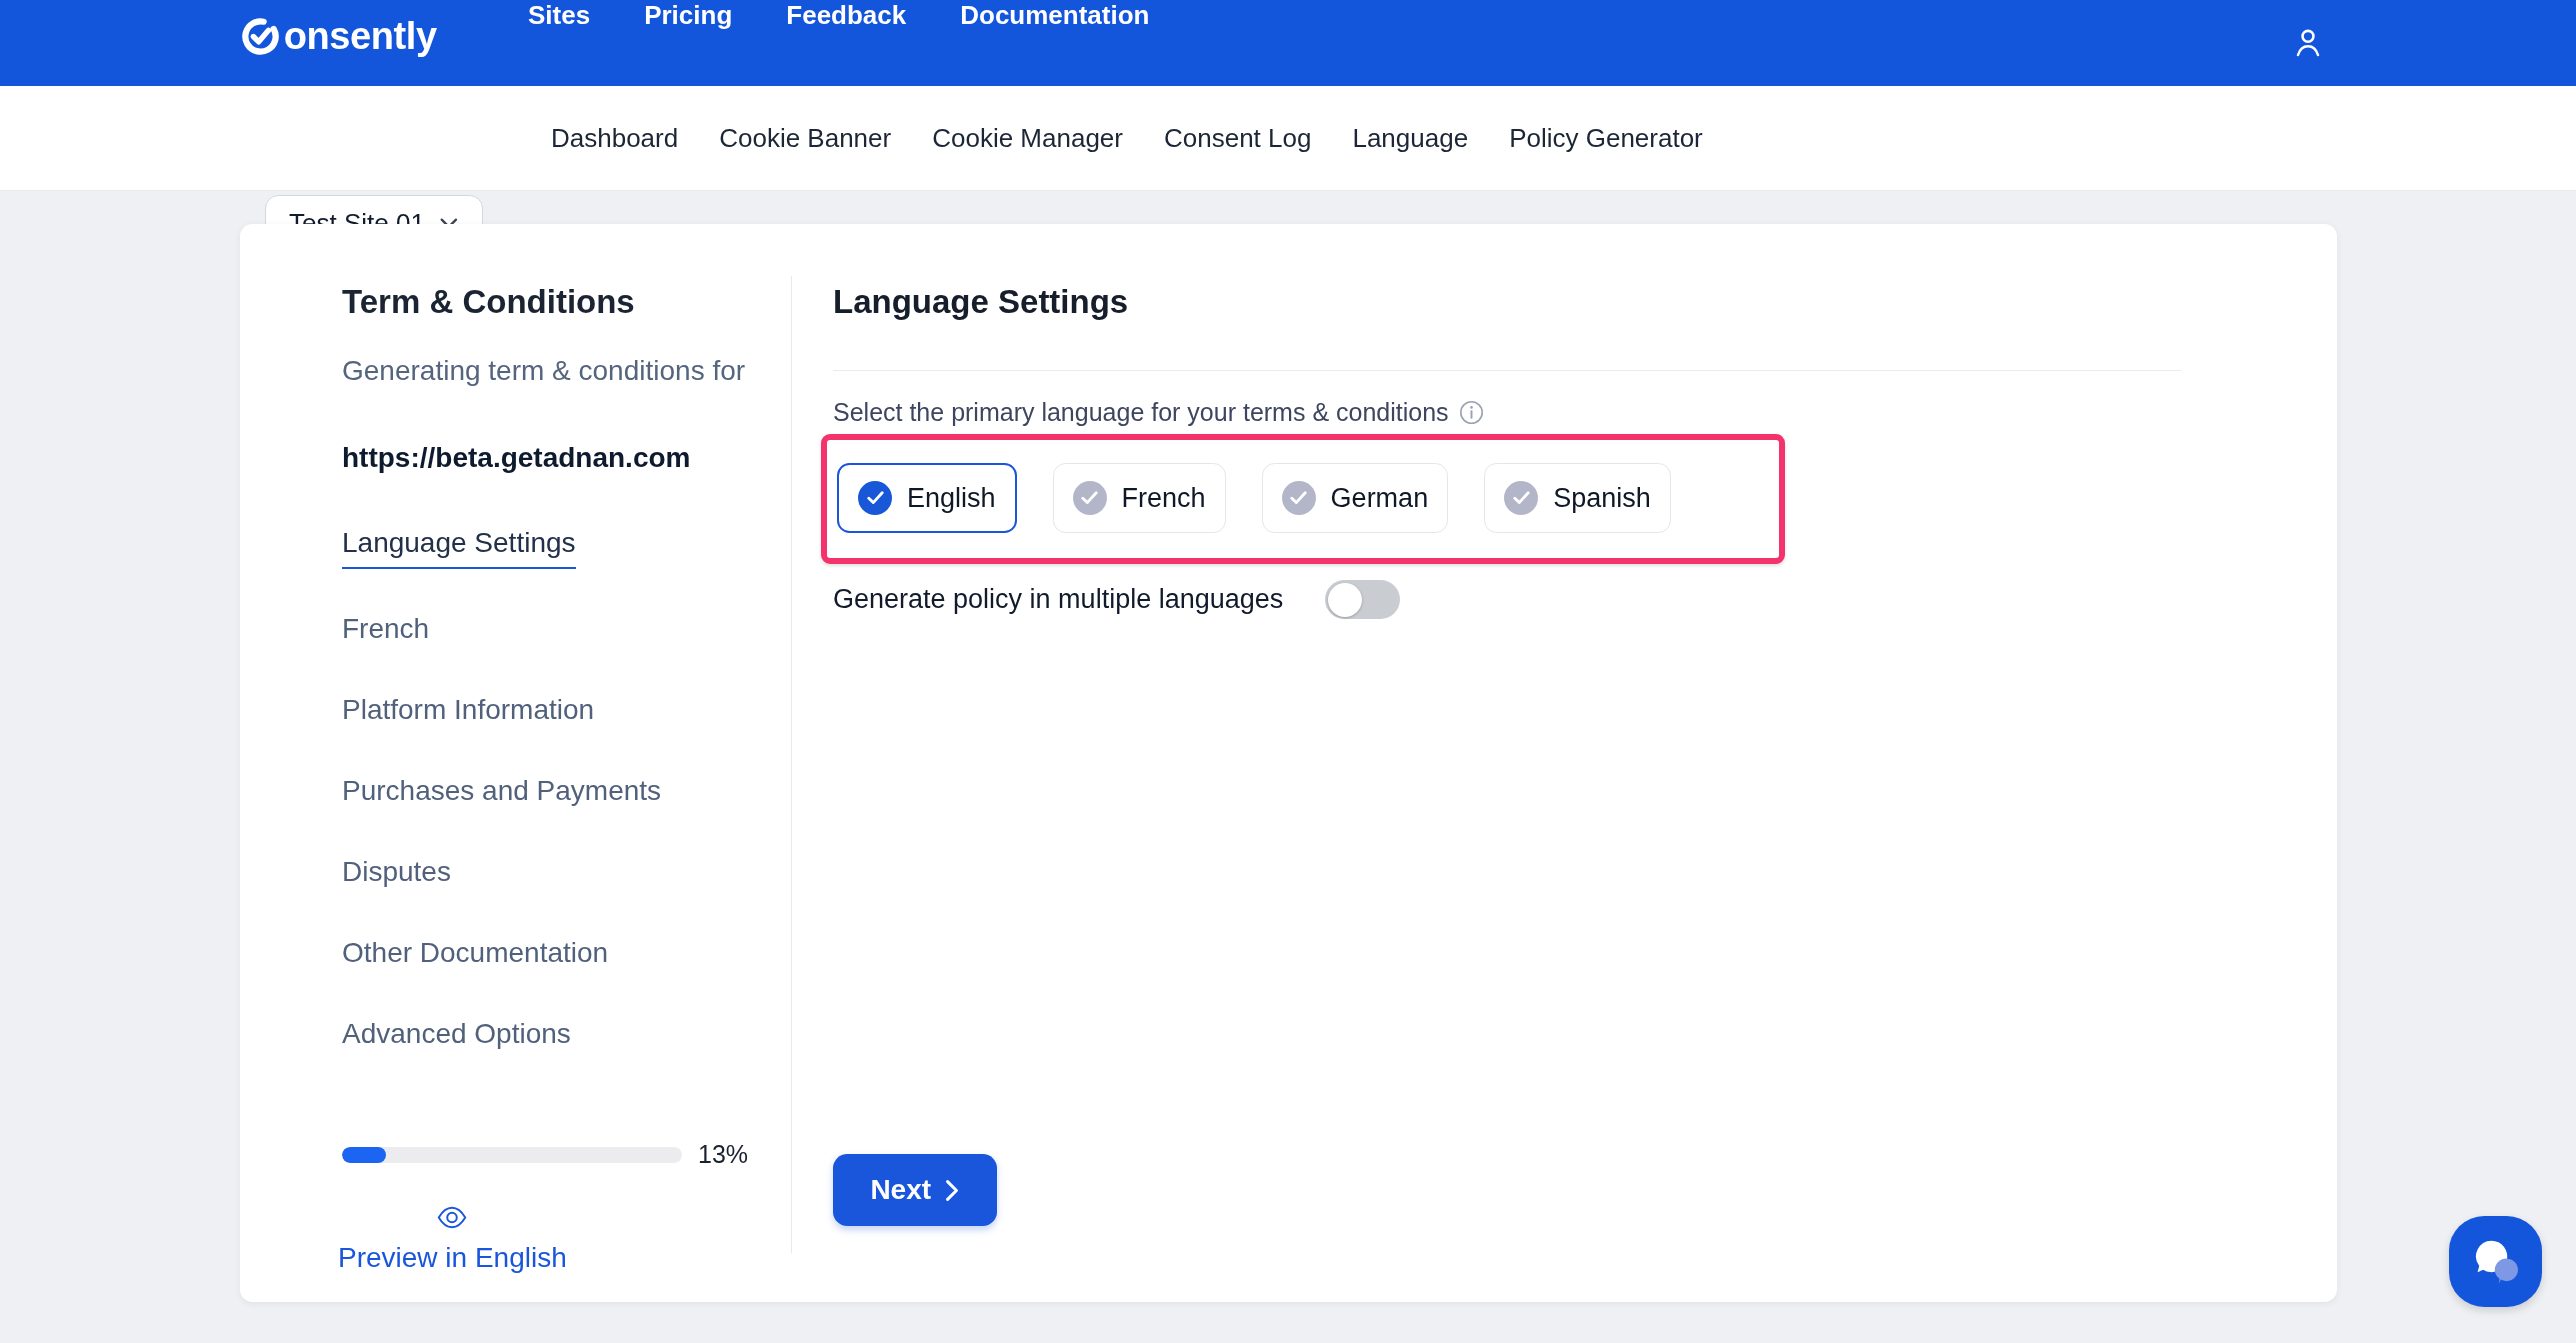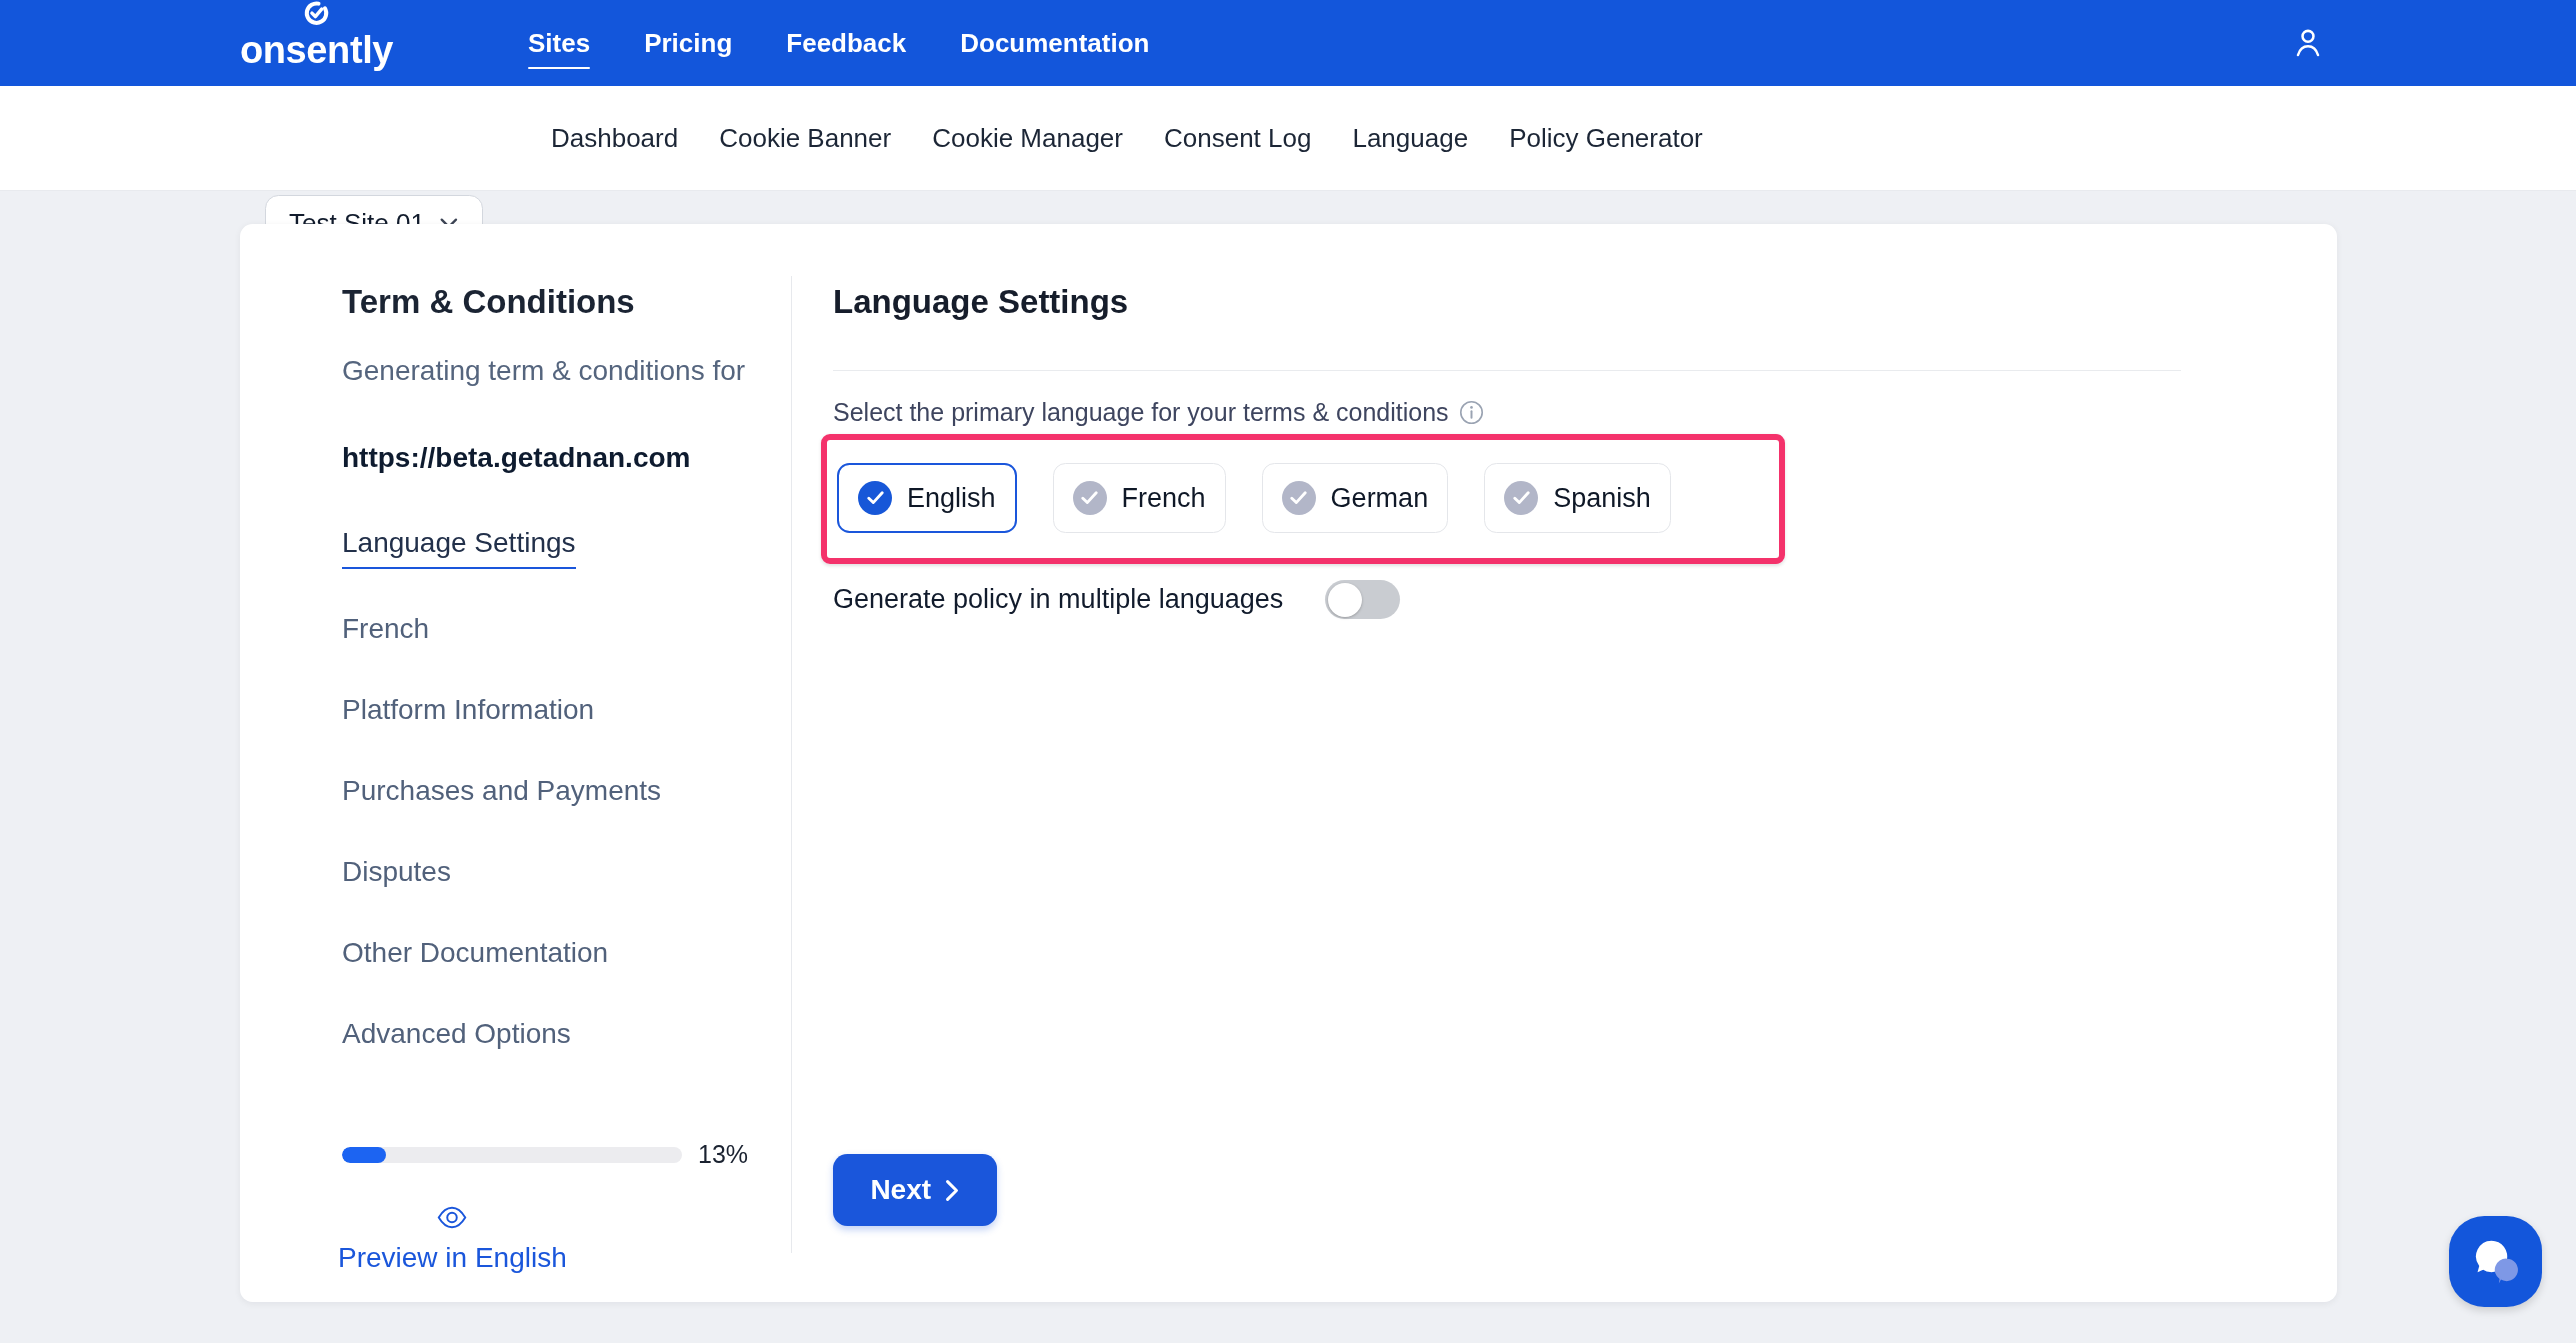--- a/index.html
+++ b/index.html
@@ -1,23 +1,23 @@
 <!DOCTYPE html>
 <html style="font-size:14.3px"><head>
 <meta charset="utf-8">
 <style>
   * { margin:0; padding:0; box-sizing:border-box; }
   html,body { background:#eef0f4; font-family:"Liberation Sans", sans-serif; }
   .page { position:relative; width:2576px; height:1343px; background:#eef0f4; overflow:hidden; }
 
   
   .topbar { position:absolute; left:0; top:0; width:2576px; height:86px; background:#1356db; }
-  .logo { position:absolute; left:240px; top:0; height:72px; display:flex; align-items:center; gap:2.7px; cursor:pointer;flex-direction:column; }
+  .logo { position:absolute; left:240px; top:0; height:72px; display:flex; align-items:center; gap:2.7px; cursor:pointer; }
   .logo-text { color:#fff; font-size:38px; font-weight:700; letter-spacing:-0.4px; }
-  .topnav { position:absolute; left:528px; top:0; height:86px; display:flex; align-items:center; gap:54px; }
+  .topnav { position:absolute; left:528px; top:0; height:86px; display:flex; gap:54px; }
   .topnav a { position:relative; color:#fff; font-size:26px; font-weight:600; text-decoration:none; cursor:pointer; }
   .topnav a.active::after { content:""; position:absolute; left:0; right:0; bottom:-10.7px; height:2.7px; background:#fff; border-radius:1.8px; }
   .account { position:absolute; left:2286px; top:21.5px; width:43px; height:43px; display:flex; align-items:center; justify-content:center; cursor:pointer; }
 
   
   .sitebar { position:absolute; left:0; top:86px; width:2576px; height:105px; background:#ffffff; border-bottom:0.9px solid #e8eaee; }
   .site-pill { position:absolute; left:265px; top:109px; height:57px; padding:0 23px; border:1.8px solid #d3d7de; border-radius:13.4px; background:#fff; display:flex; align-items:center; gap:14.3px; font-size:26px; color:#121c2d; cursor:pointer; }
   .site-tabs { position:absolute; left:551px; top:0; height:105px; display:flex; align-items:center; gap:41px; }
   .site-tabs span { font-size:26px; color:#1c2636; cursor:pointer; }
 

